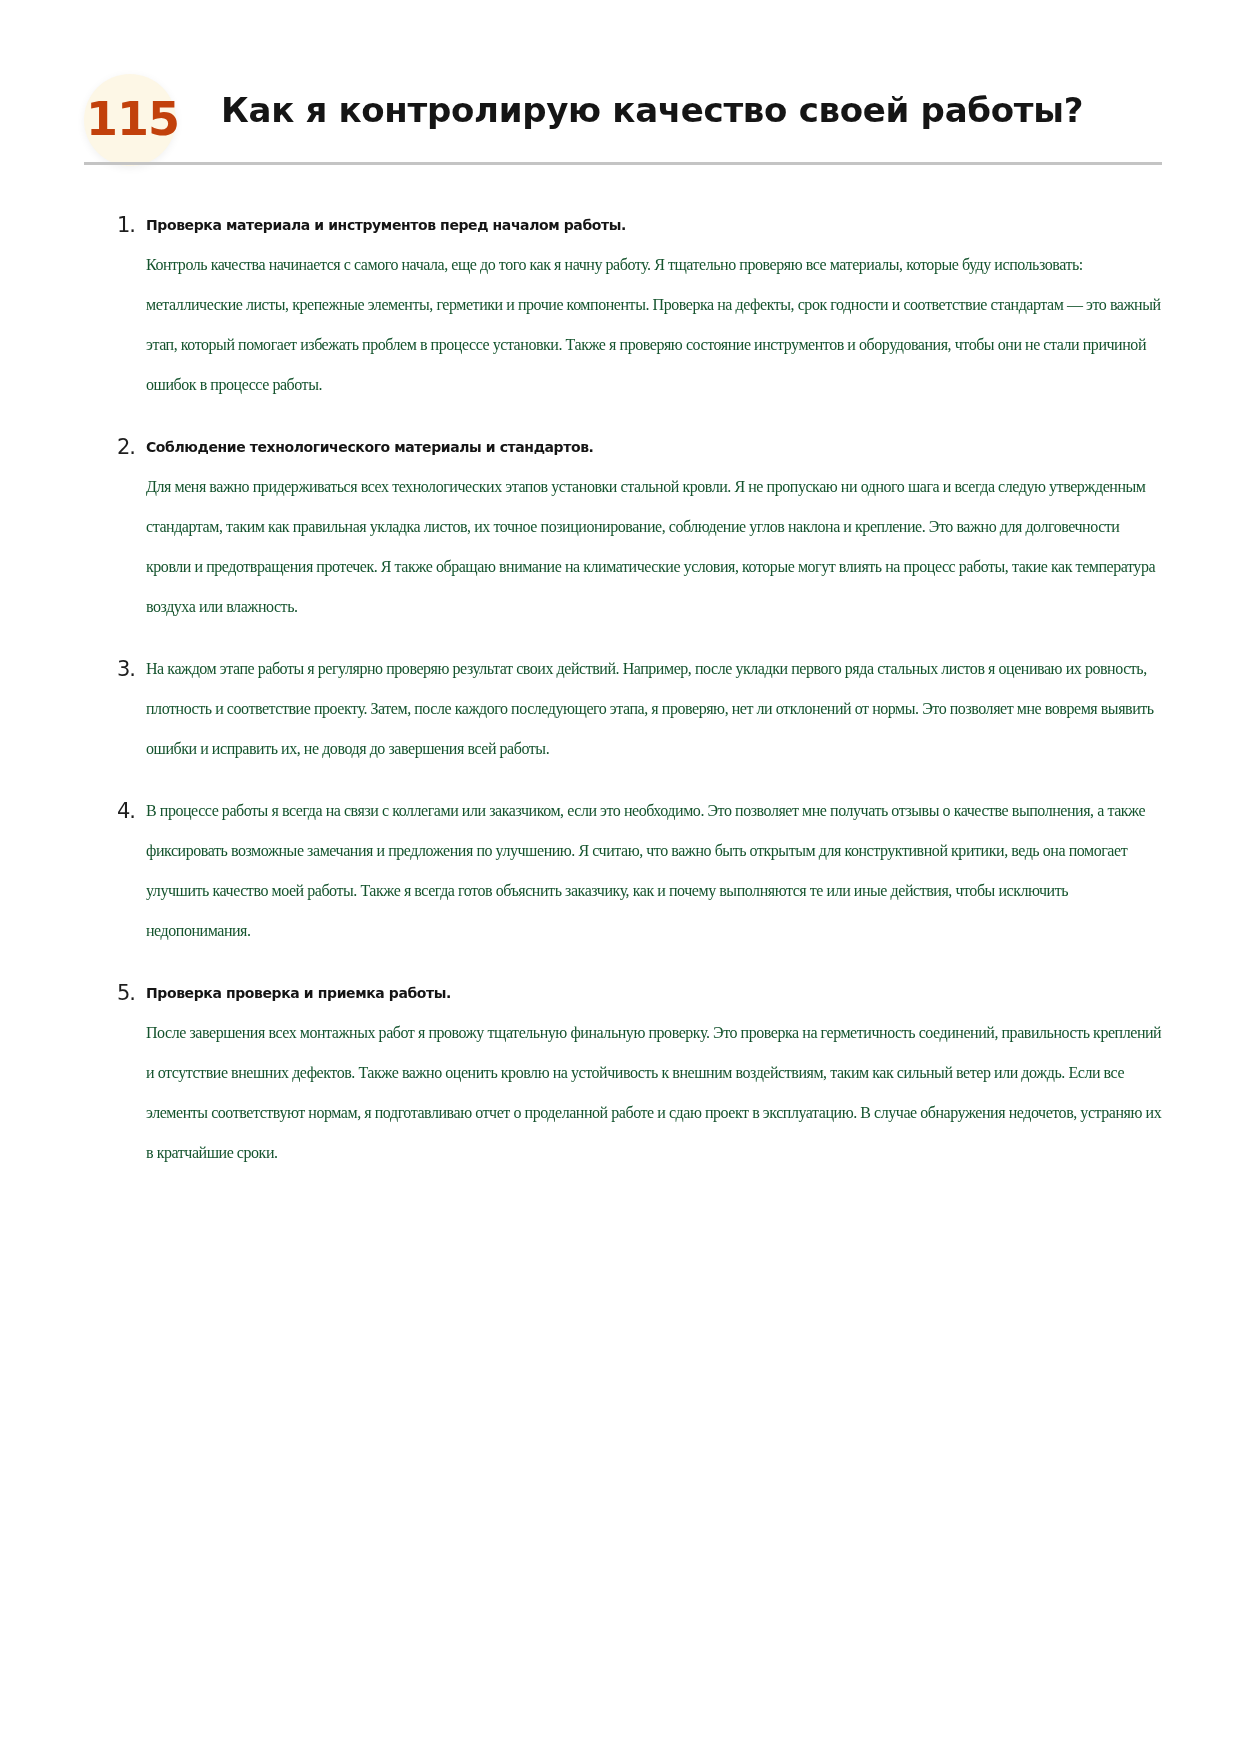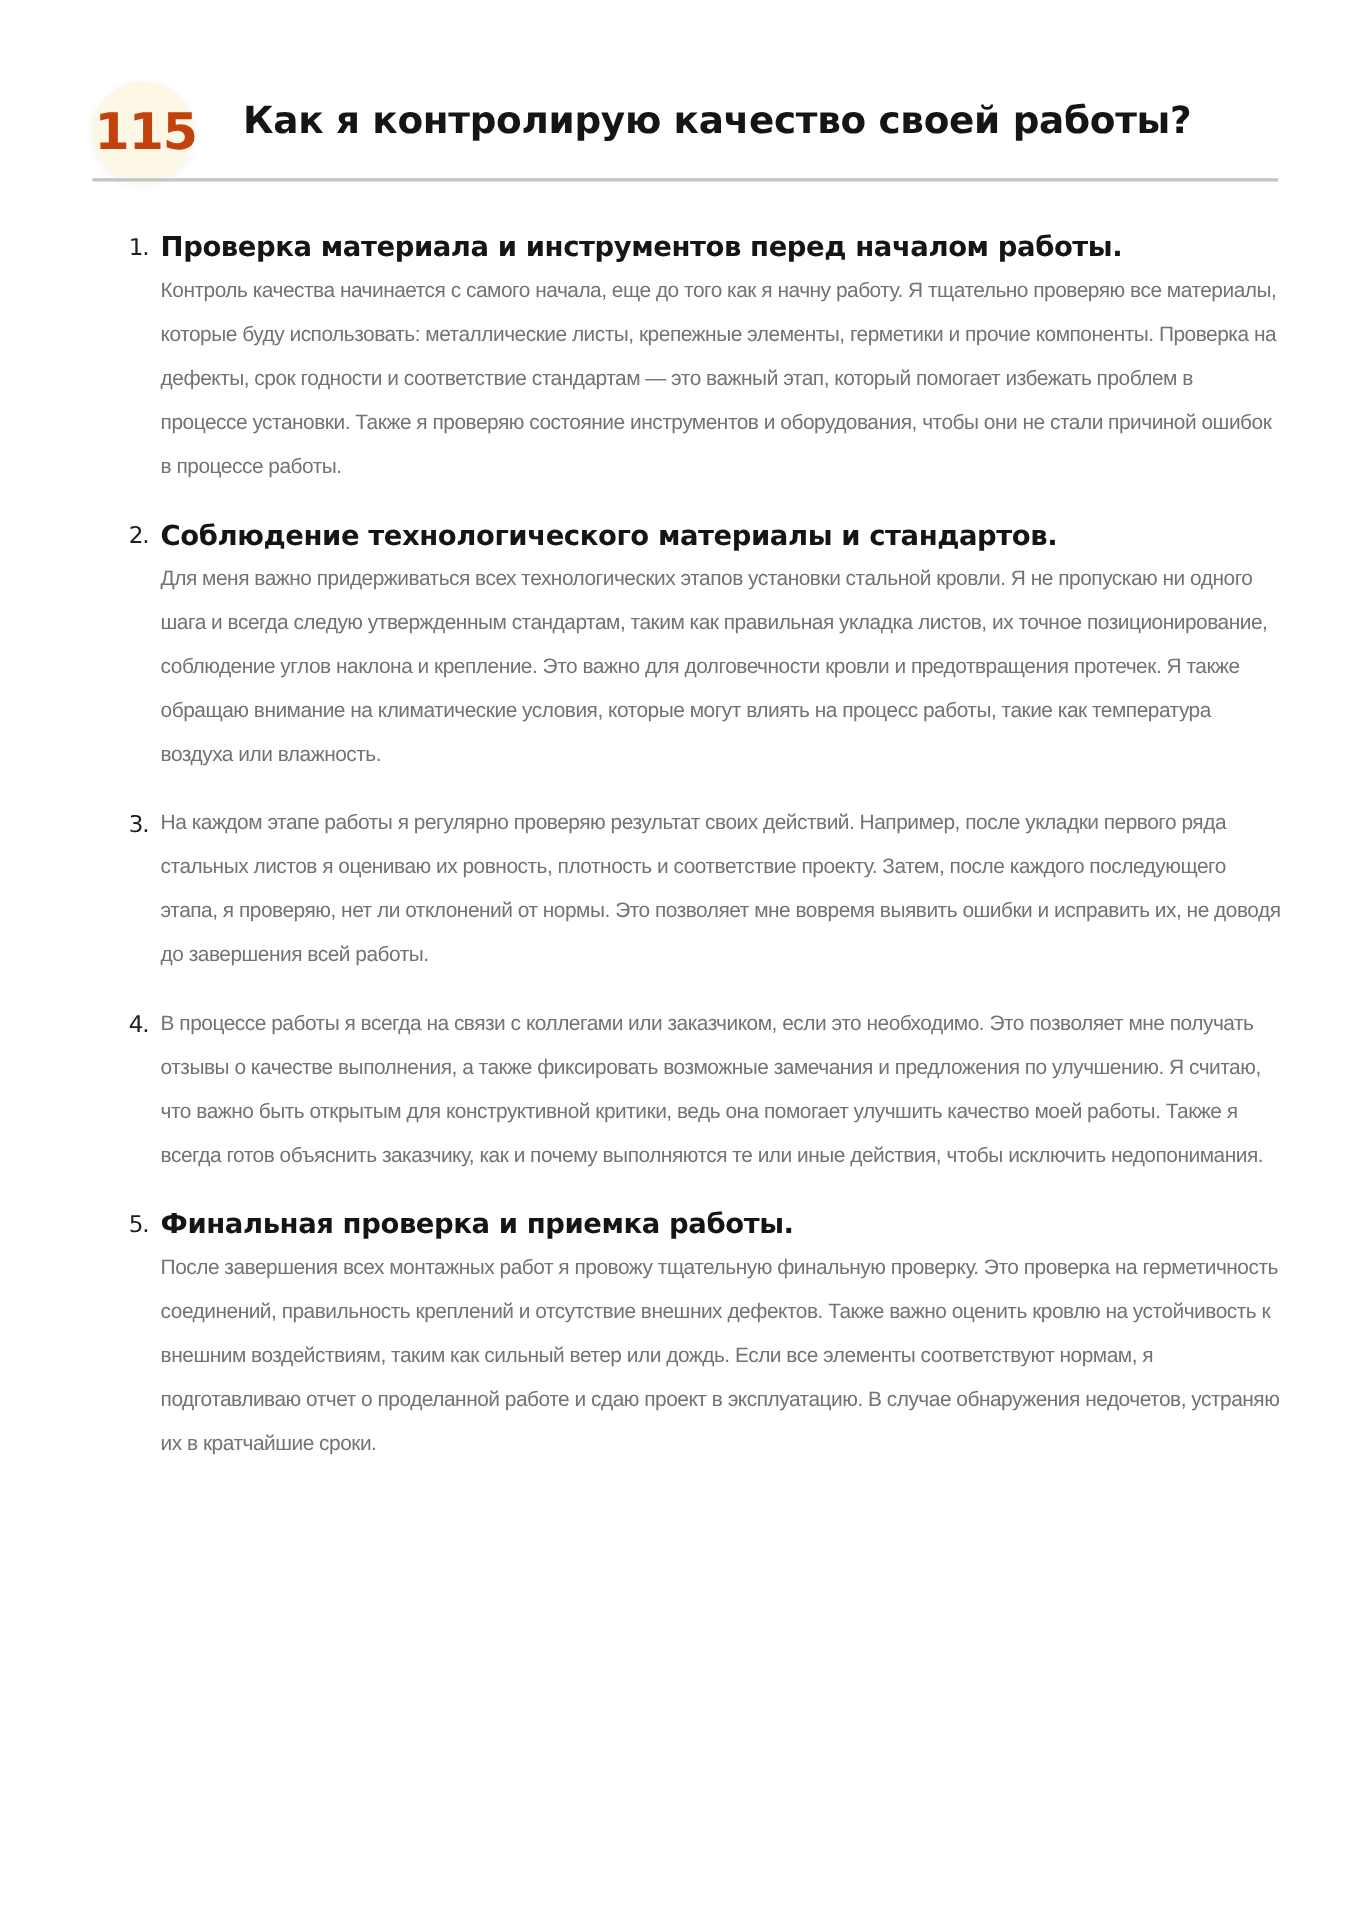--- a/index.html
+++ b/index.html
@@ -81,31 +81,31 @@
       top: 0;
       font-family: "DejaVu Sans", sans-serif;
       font-size: 21px;
       line-height: 40px;
       color: #1e1e1e;
       letter-spacing: -1px;
     }
     .item-title {
       font-family: "DejaVu Sans", sans-serif;
       font-weight: bold;
-      font-size: 25px;
+      font-size: 14px;
       line-height: 40px;
       color: #151515;
       letter-spacing: -0.4px;
       margin: 0;
     }
     .item-text {
-      font-family: Liberation Sans, sans-serif;
-      font-size: 19px;
+      font-family: Liberation Serif, serif;
+      font-size: 16px;
       line-height: 40px;
-      color: #737373;
+      color: #14532d;
       letter-spacing: -0.45px;
       margin: 0;
       width: 1020px;
     }
   </style>
 </head>
 <body>
 
 <div class="header">
   <div class="badge"></div>
@@ -129,16 +129,16 @@
   <div class="item">
     <span class="item-num">3.</span>
     <p class="item-text">На каждом этапе работы я регулярно проверяю результат своих действий. Например, после укладки первого ряда стальных листов я оцениваю их ровность, плотность и соответствие проекту. Затем, после каждого последующего этапа, я проверяю, нет ли отклонений от нормы. Это позволяет мне вовремя выявить ошибки и исправить их, не доводя до завершения всей работы.</p>
   </div>
   <div class="item">
     <span class="item-num">4.</span>
     <p class="item-text">В процессе работы я всегда на связи с коллегами или заказчиком, если это необходимо. Это позволяет мне получать отзывы о качестве выполнения, а также фиксировать возможные замечания и предложения по улучшению. Я считаю, что важно быть открытым для конструктивной критики, ведь она помогает улучшить качество моей работы. Также я всегда готов объяснить заказчику, как и почему выполняются те или иные действия, чтобы исключить недопонимания.</p>
   </div>
   <div class="item">
     <span class="item-num">5.</span>
-    <p class="item-title">Финальная проверка и приемка работы.</p>
+    <p class="item-title">Проверка проверка и приемка работы.</p>
     <p class="item-text">После завершения всех монтажных работ я провожу тщательную финальную проверку. Это проверка на герметичность соединений, правильность креплений и отсутствие внешних дефектов. Также важно оценить кровлю на устойчивость к внешним воздействиям, таким как сильный ветер или дождь. Если все элементы соответствуют нормам, я подготавливаю отчет о проделанной работе и сдаю проект в эксплуатацию. В случае обнаружения недочетов, устраняю их в кратчайшие сроки.</p>
   </div>
 </div>
 
 </body></html>

